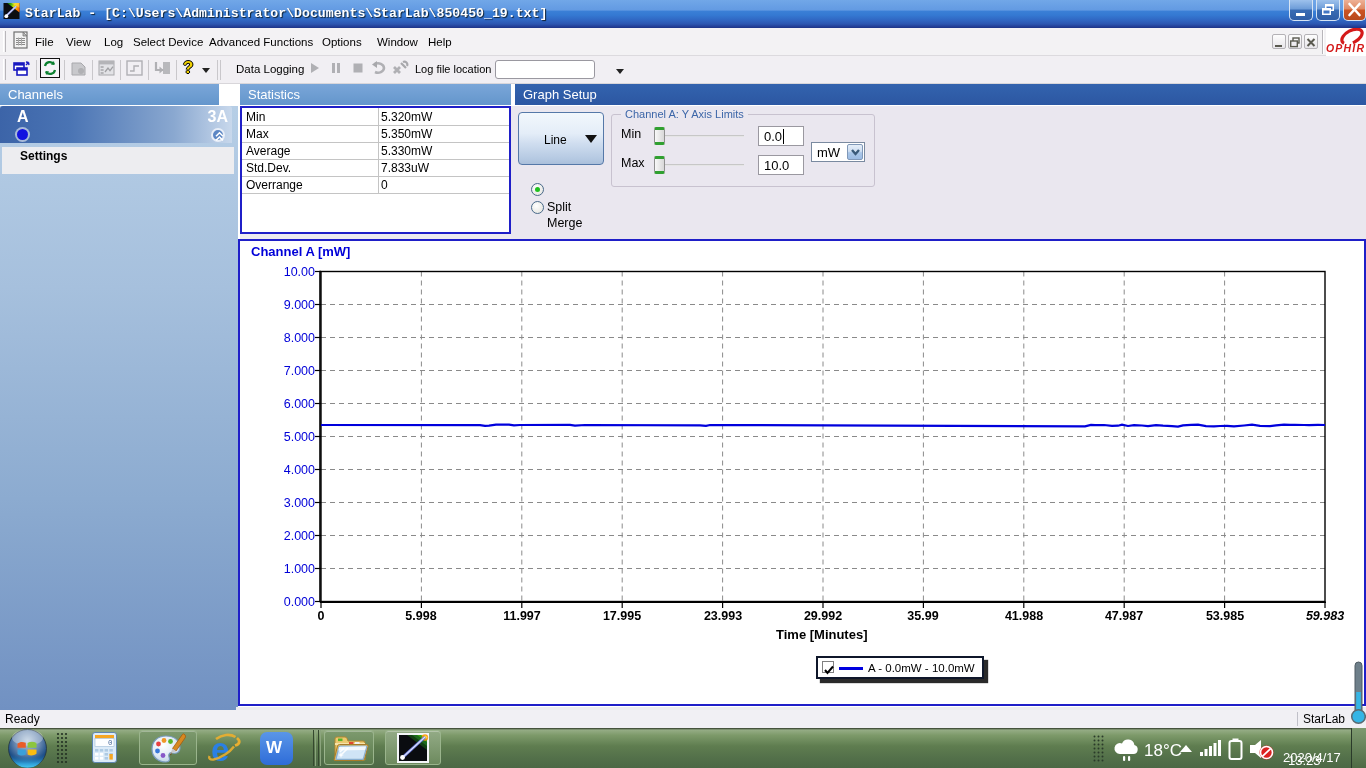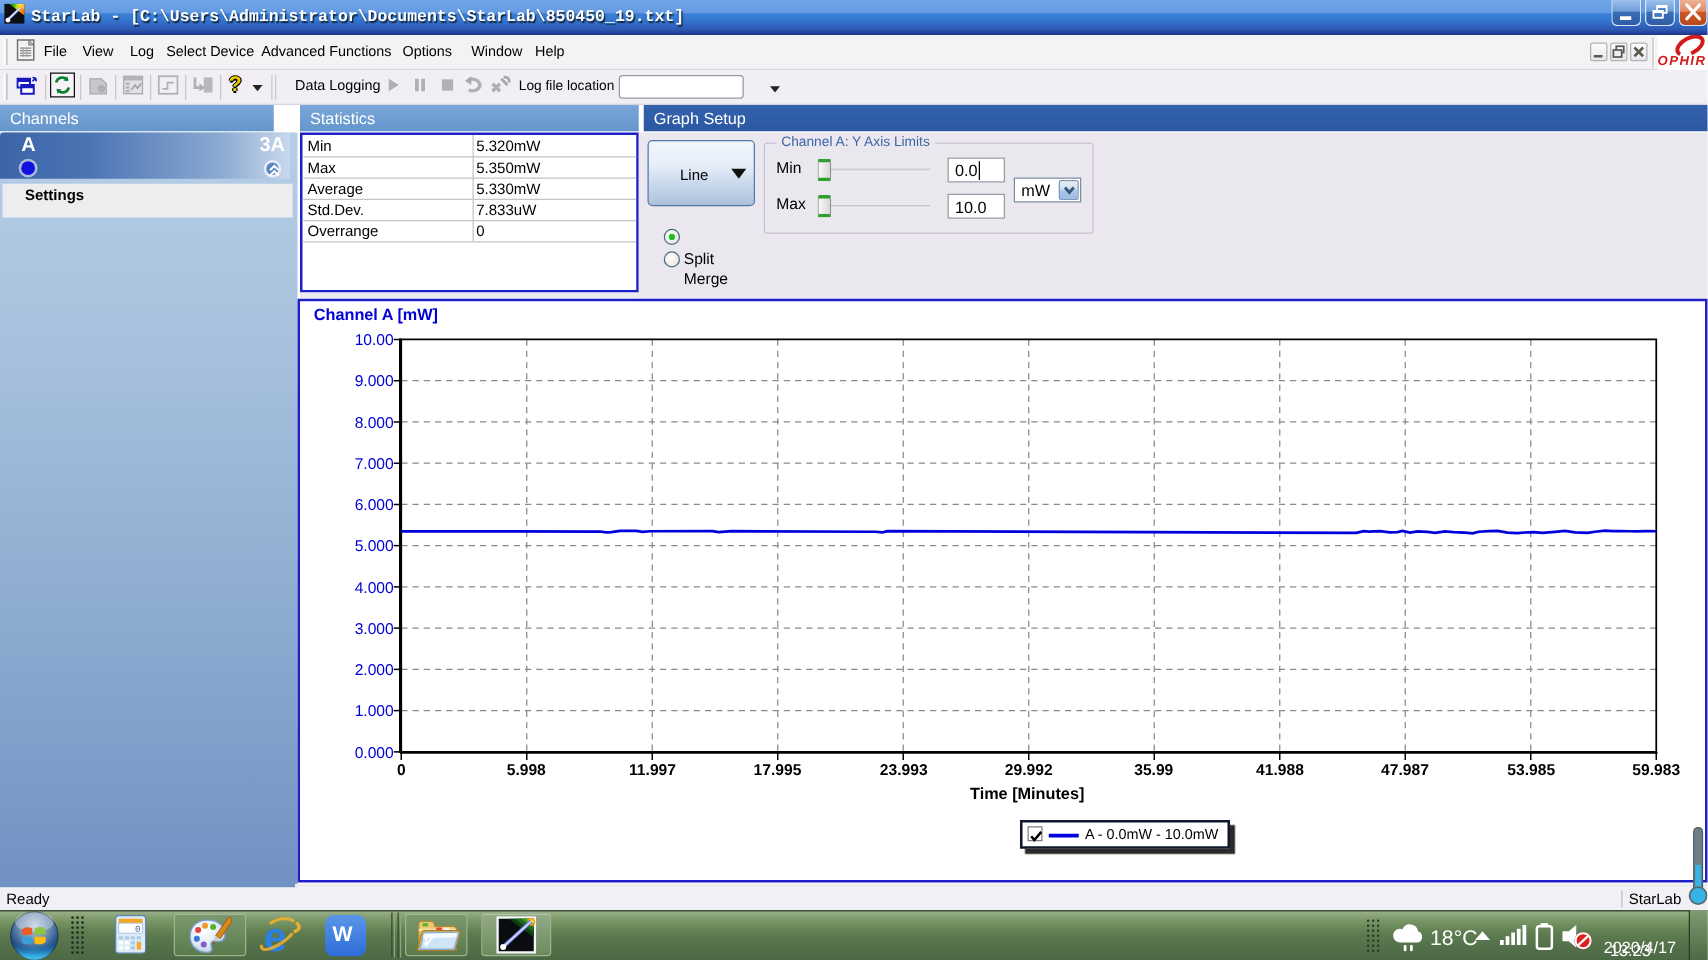--- a/index.html
+++ b/index.html
@@ -403,21 +403,21 @@
     <div class="xlab" style="left:46px;">0</div>
     <div class="xlab" style="left:146px;">5.998</div>
     <div class="xlab" style="left:247px;">11.997</div>
     <div class="xlab" style="left:347px;">17.995</div>
     <div class="xlab" style="left:448px;">23.993</div>
     <div class="xlab" style="left:548px;">29.992</div>
     <div class="xlab" style="left:648px;">35.99</div>
     <div class="xlab" style="left:749px;">41.988</div>
     <div class="xlab" style="left:849px;">47.987</div>
     <div class="xlab" style="left:950px;">53.985</div>
-    <div class="xlab" style="left:1050px;">59.983</div>
+    <div class="xlab" style="left:1050px;font-style:italic;">59.983</div>
     <div id="xaxis-title">Time [Minutes]</div>
     <div id="legend">
       <div class="cb"><svg width="12" height="12" viewBox="0 0 12 12">
             <path d="M2 6 L4.5 9 L10 2.5" fill="none" stroke="#000" stroke-width="2"></path>
           </svg></div>
       <div class="ln"></div>
         <div class="tx">A - 0.0mW - 10.0mW</div>
     </div>
   </div>
 

